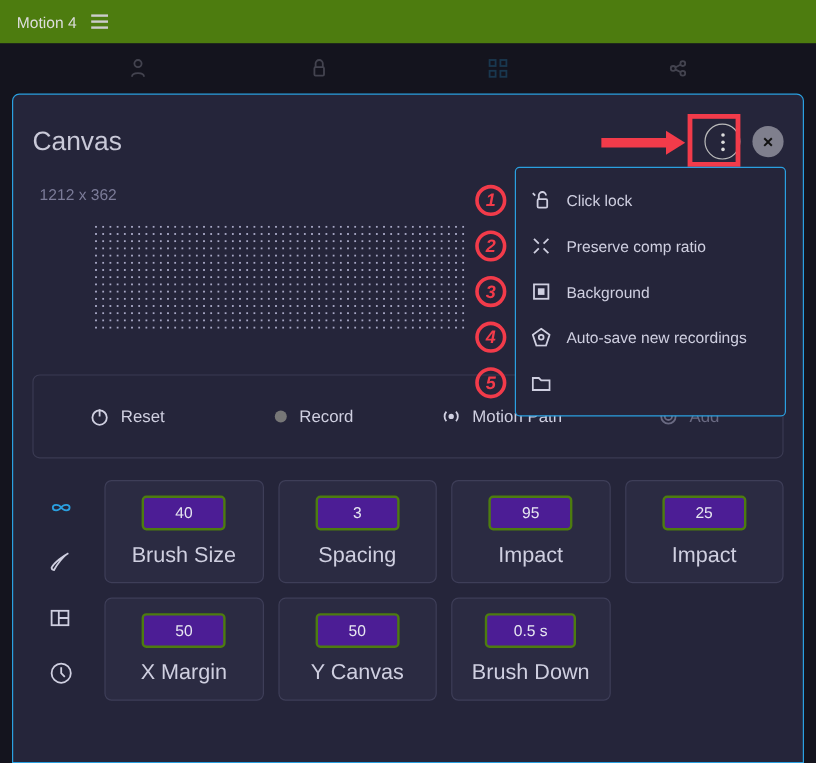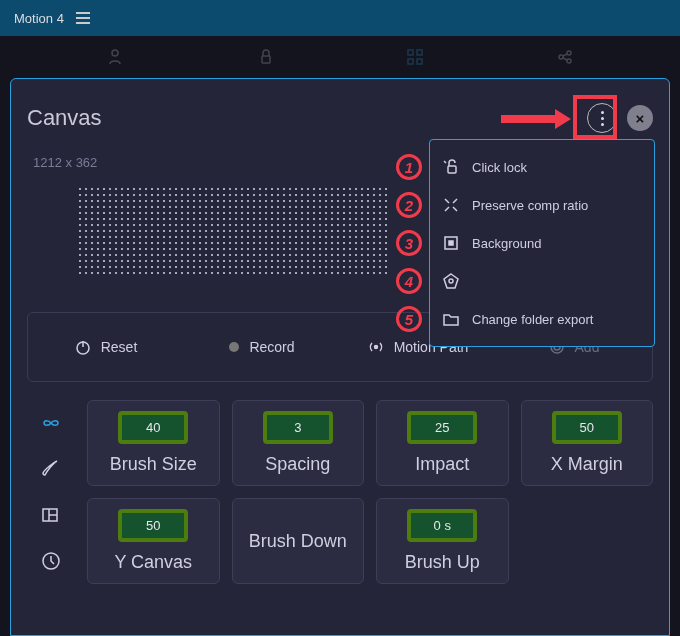--- a/index.html
+++ b/index.html
@@ -1,17 +1,17 @@
 <!DOCTYPE html>
 <html><head>
 <meta charset="utf-8">
 <style>
   * { box-sizing: border-box; margin: 0; padding: 0; font-family: -apple-system, "Segoe UI", sans-serif; }
   body { width: 680px; height: 636px; background: #14141e; overflow: hidden; }
-  .topbar { height: 36px; background: #0c4a6e; display: flex; align-items: center; padding: 0 14px; color: #ddd; font-size: 13px; gap: 12px; }
+  .topbar { height: 36px; background: #4d7c0f; display: flex; align-items: center; padding: 0 14px; color: #ddd; font-size: 13px; gap: 12px; }
   .hamburger { display: inline-flex; flex-direction: column; gap: 3px; }
   .hamburger span { width: 14px; height: 2px; background: #ccc; }
   .iconstrip { height: 42px; display: flex; align-items: center; justify-content: space-around; padding: 0 40px; opacity: .25; }
   .iconstrip svg { width: 18px; height: 18px; }
   .panel { position: absolute; left: 10px; top: 78px; right: 10px; bottom: 0; background: #25253a; border: 1px solid #2aa0e0; border-radius: 6px 6px 0 0; padding: 14px 16px 0; }
   .panel-header { display: flex; align-items: center; height: 50px; position: relative; gap: 16px; }
   .panel-title { font-size: 22px; color: #c9c9d8; font-weight: 400; }
   .header-right { margin-left: auto; display: flex; align-items: center; gap: 10px; }
   .kebab { width: 30px; height: 30px; border-radius: 50%; border: 1.5px solid #bbb; display: flex; align-items: center; justify-content: center; background: transparent; cursor: pointer; }
   .kebab-dots { display: flex; flex-direction: column; gap: 3px; }
@@ -33,21 +33,21 @@
   .action-btn.disabled { color: #6a6a82; }
   .action-btn .aico { width: 16px; height: 16px; display: flex; align-items: center; justify-content: center; }
   .action-btn .aico svg { width: 16px; height: 16px; }
   .dot-rec { width: 10px; height: 10px; border-radius: 50%; background: #777; }
   .bottom { margin-top: 18px; display: flex; gap: 12px; }
   .lefticons { width: 48px; display: flex; flex-direction: column; align-items: center; gap: 24px; padding-top: 12px; }
   .lefticons .li { width: 22px; height: 22px; display: flex; align-items: center; justify-content: center; cursor: pointer; }
   .lefticons .li svg { width: 20px; height: 20px; }
   .params { flex: 1; display: grid; grid-template-columns: repeat(4, 1fr); gap: 12px; }
   .param { background: #2b2b42; border: 1px solid #3e3e58; border-radius: 6px; height: 86px; display: flex; flex-direction: column; align-items: center; justify-content: center; gap: 10px; }
-  .param-val { background: #14532d; border: 4px solid #4d7c0f; border-radius: 4px; color: #e6e6f0; font-size: 13px; padding: 5px 22px; min-width: 70px; text-align: center; cursor: pointer; }
+  .param-val { background: #4c1d95; border: 2px solid #4d7c0f; border-radius: 4px; color: #e6e6f0; font-size: 13px; padding: 5px 22px; min-width: 70px; text-align: center; cursor: pointer; }
   .param-label { color: #cfcfe0; font-size: 18px; }
   svg { stroke: #cfcfe0; stroke-width: 1.5; fill: none; }
 </style>
 </head>
 <body>
 
 <div class="topbar">
   <span>Motion 4</span>
   <span class="hamburger">
       <span></span>
@@ -129,29 +129,29 @@
         <span>Background</span>
       </div>
       <div class="dropdown-item">
         <span class="ann">4</span>
         <span class="ico">
             <svg>
               <polygon points="8,1 15,6 12,15 4,15 1,6"></polygon>
               <circle cx="8" cy="8" r="2"></circle>
             </svg>
           </span>
+        <span>Auto-save new recordings</span>
       </div>
       <div class="dropdown-item">
         <span class="ann">5</span>
         <span class="ico">
             <svg>
               <path d="M1 4h5l2 2h7v8H1z"></path>
             </svg>
           </span>
-        <span>Change folder export</span>
       </div>
     </div>
   </div>
 
   <div class="dims">1212 x 362</div>
   <div class="grid"></div>
 
   <div class="actions">
     <div class="action-btn">
       <span class="aico">
@@ -215,33 +215,34 @@
     <div class="params">
       <div class="param">
         <div class="param-val">40</div>
         <div class="param-label">Brush Size</div>
       </div>
       <div class="param">
         <div class="param-val">3</div>
         <div class="param-label">Spacing</div>
       </div>
       <div class="param">
+        <div class="param-val">95</div>
+        <div class="param-label">Impact</div>
+      </div>
+      <div class="param">
         <div class="param-val">25</div>
         <div class="param-label">Impact</div>
       </div>
       <div class="param">
         <div class="param-val">50</div>
         <div class="param-label">X Margin</div>
       </div>
       <div class="param">
         <div class="param-val">50</div>
         <div class="param-label">Y Canvas</div>
       </div>
       <div class="param">
+        <div class="param-val">0.5 s</div>
         <div class="param-label">Brush Down</div>
-      </div>
-      <div class="param">
-        <div class="param-val">0 s</div>
-        <div class="param-label">Brush Up</div>
       </div>
     </div>
   </div>
 </div>
 
 </body></html>

